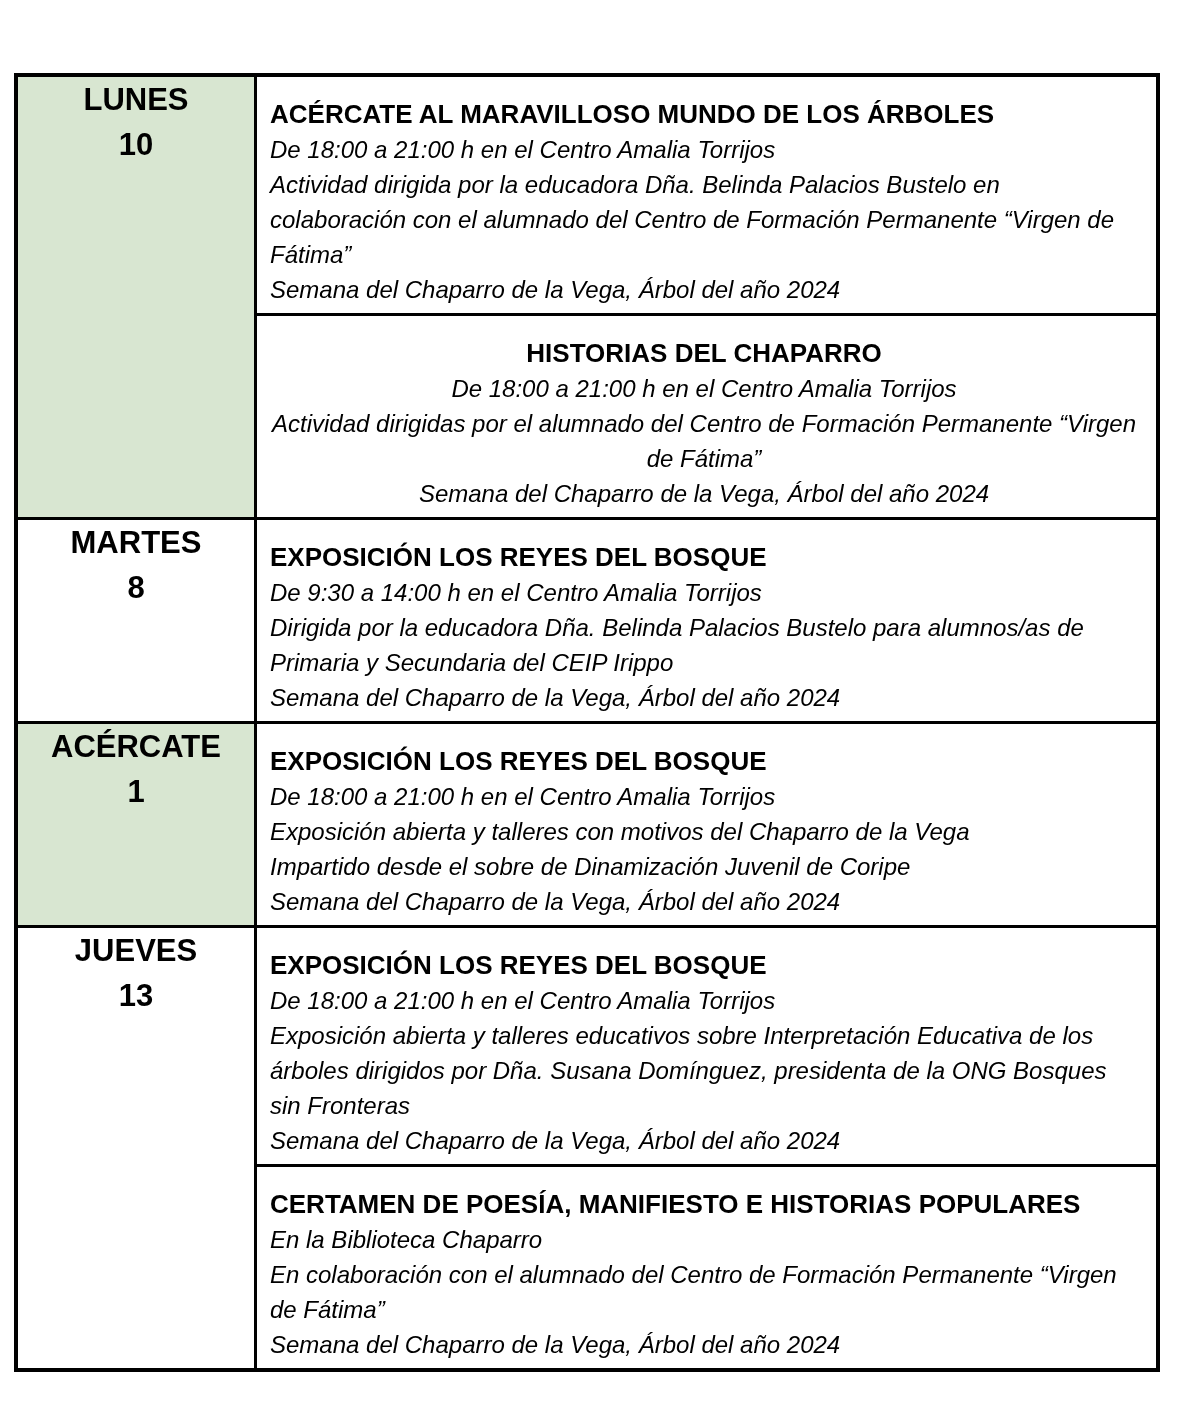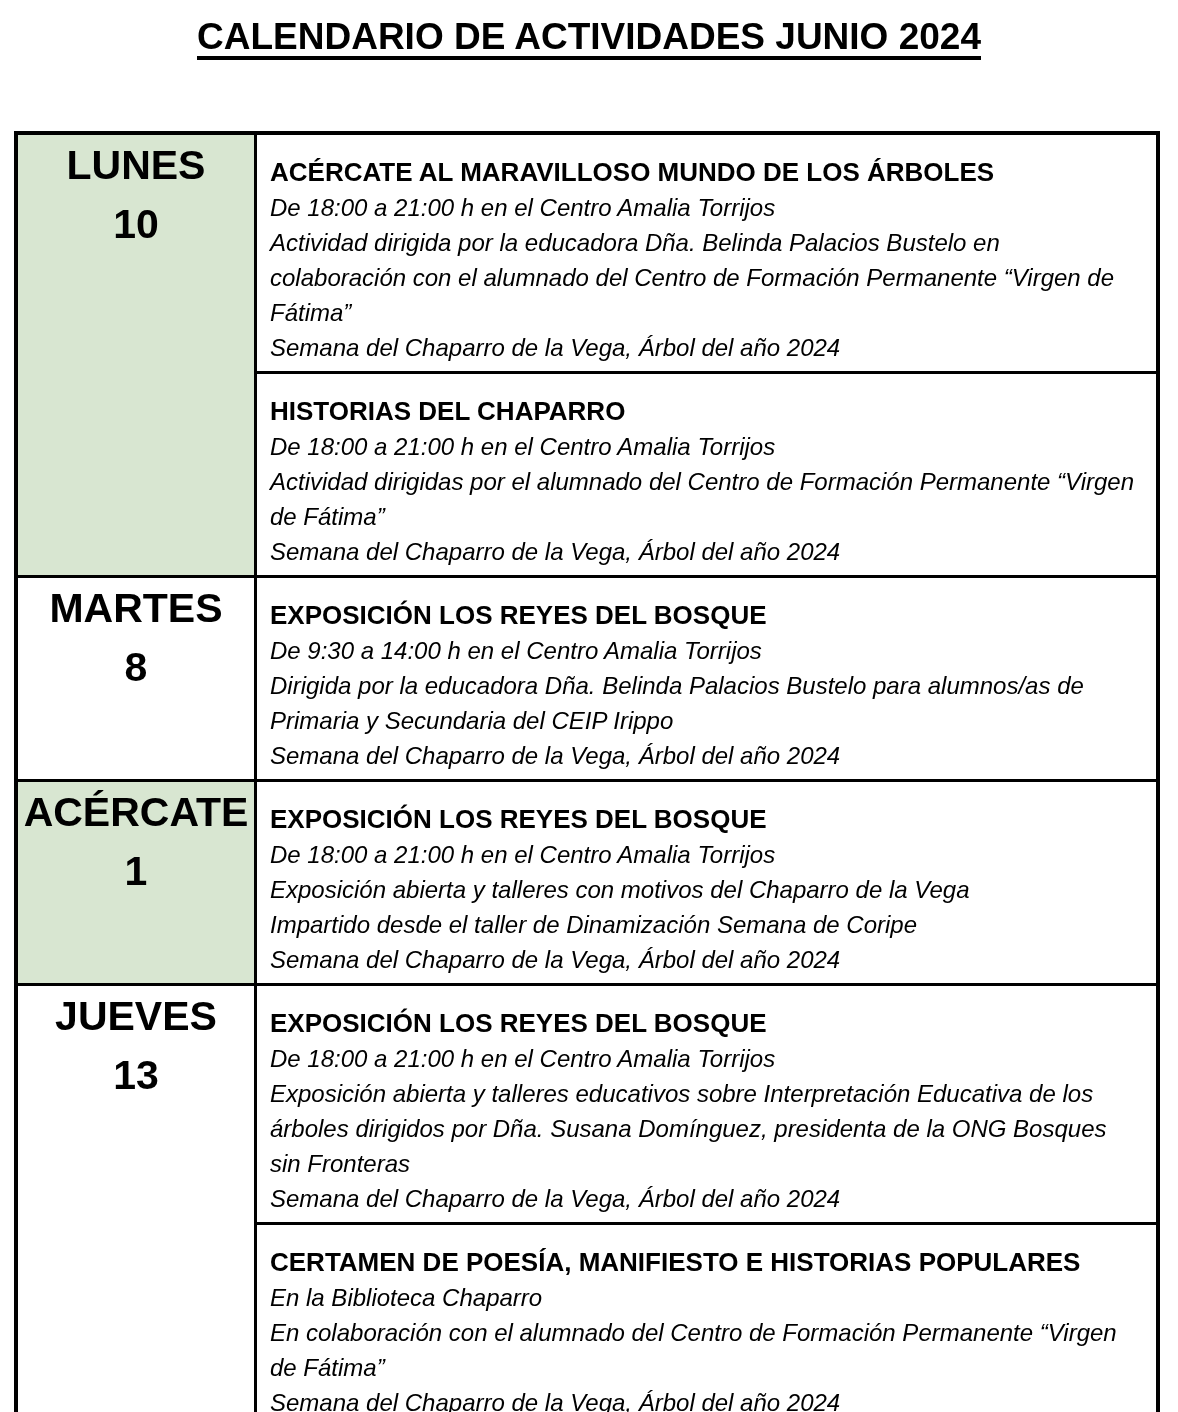--- a/index.html
+++ b/index.html
@@ -35,21 +35,21 @@
   }
   table.calendar td {
     border: 3px solid #000000;
     vertical-align: top;
   }
   td.day {
     width: 234px;
     text-align: center;
     vertical-align: middle;
     font-weight: bold;
-    font-size: 41px;
+    font-size: 31px;
     line-height: 1.45;
     background: #ffffff;
   }
   td.day.green {
     background: #d8e6d1;
   }
   td.activity {
     padding: 14px 18px 6px 13px;
     background: #ffffff;
   }
@@ -58,32 +58,31 @@
     font-size: 26px;
     line-height: 35px;
     margin-top: 6px;
   }
   .activity-line {
     font-style: italic;
     font-size: 24px;
     line-height: 35px;
   }
   tr.r1 { height: 230px; }
-  tr.r2 { height: 202px; }
+  tr.r2 { height: 202px; text-align: center; }
   tr.r3 { height: 200px; }
   tr.r4 { height: 198px; }
   tr.r5 { height: 216px; }
   tr.r6 { height: 198px; }
 </style>
 </head>
 <body>
 
 <div class="page">
 
-  <h1 class="title">CALENDARIO DE ACTIVIDADES JUNIO 2024</h1>
 
   <table class="calendar">
 
     <tbody>
         <tr class="r1">
       <td class="day green" rowspan="2">
         <div>LUNES</div>
         <div>10</div>
       </td>
       <td class="activity">
@@ -117,21 +116,21 @@
 
     <tr class="r4">
       <td class="day green">
         <div>ACÉRCATE</div>
         <div>1</div>
       </td>
       <td class="activity">
         <div class="activity-title">EXPOSICIÓN LOS REYES DEL BOSQUE</div>
         <div class="activity-line">De 18:00 a 21:00 h en el Centro Amalia Torrijos</div>
         <div class="activity-line">Exposición abierta y talleres con motivos del Chaparro de la Vega</div>
-        <div class="activity-line">Impartido desde el taller de Dinamización Semana de Coripe</div>
+        <div class="activity-line">Impartido desde el sobre de Dinamización Juvenil de Coripe</div>
         <div class="activity-line">Semana del Chaparro de la Vega, Árbol del año 2024</div>
       </td>
     </tr>
 
     <tr class="r5">
       <td class="day" rowspan="2">
         <div>JUEVES</div>
         <div>13</div>
       </td>
       <td class="activity">

